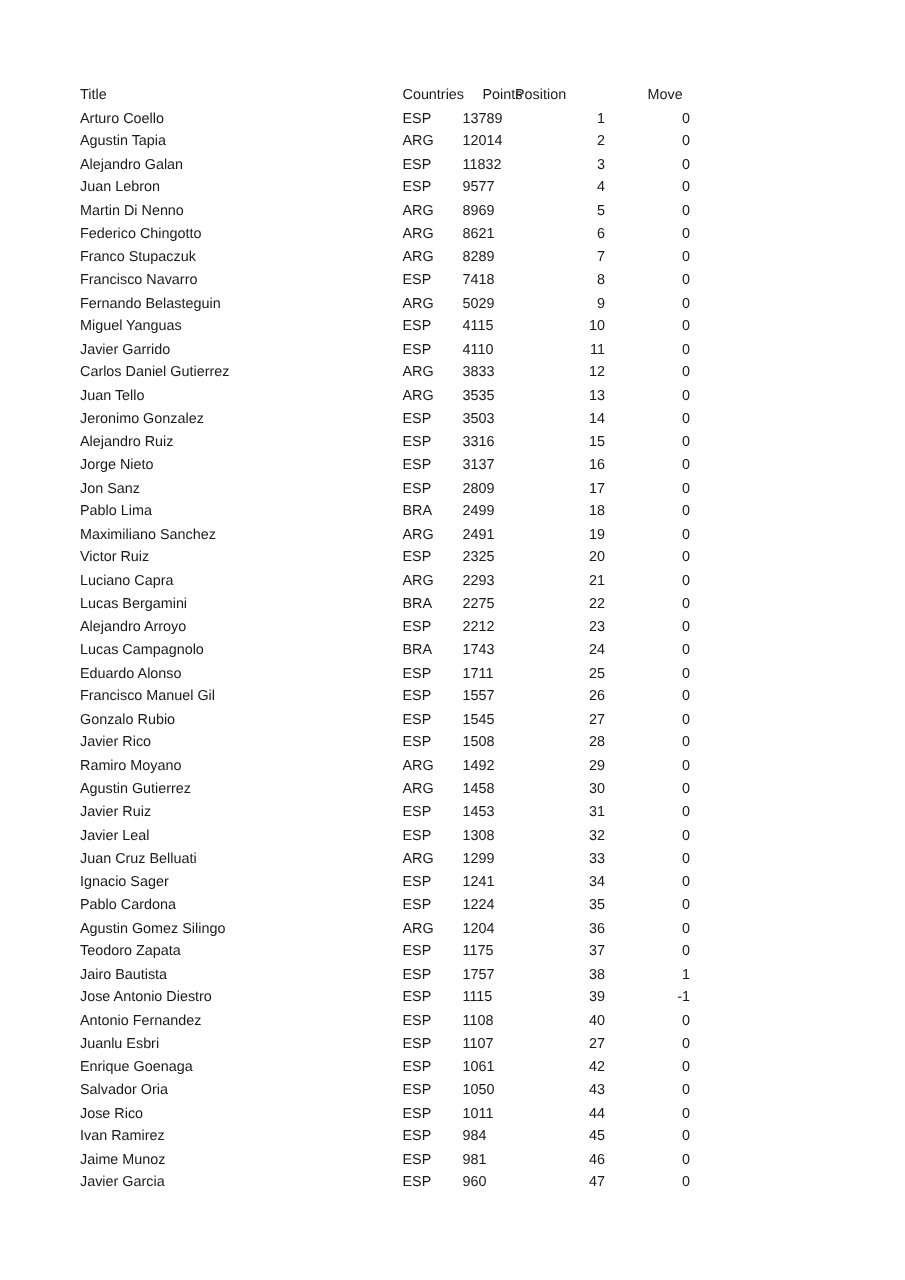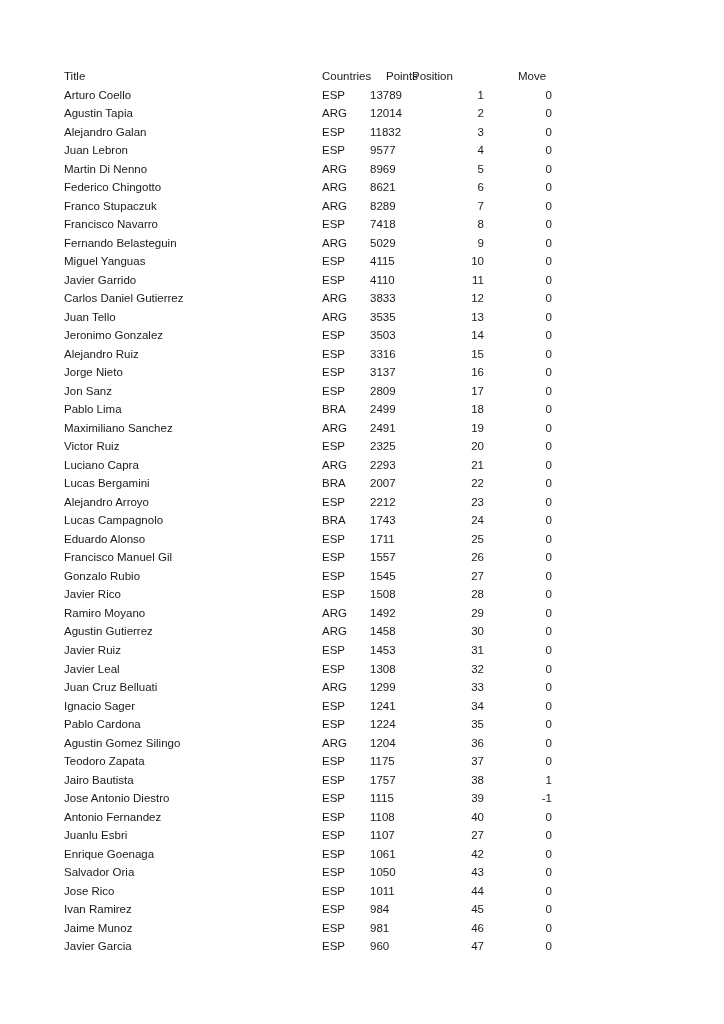--- a/index.html
+++ b/index.html
@@ -196,21 +196,21 @@
       <div class="row">
         <span class="cell c-title">Luciano Capra</span>
         <span class="cell c-country">ARG</span>
         <span class="cell c-points">2293</span>
         <span class="cell c-position">21</span>
         <span class="cell c-move">0</span>
       </div>
       <div class="row">
         <span class="cell c-title">Lucas Bergamini</span>
         <span class="cell c-country">BRA</span>
-        <span class="cell c-points">2007</span>
+        <span class="cell c-points">2275</span>
         <span class="cell c-position">22</span>
         <span class="cell c-move">0</span>
       </div>
       <div class="row">
         <span class="cell c-title">Alejandro Arroyo</span>
         <span class="cell c-country">ESP</span>
         <span class="cell c-points">2212</span>
         <span class="cell c-position">23</span>
         <span class="cell c-move">0</span>
       </div>

